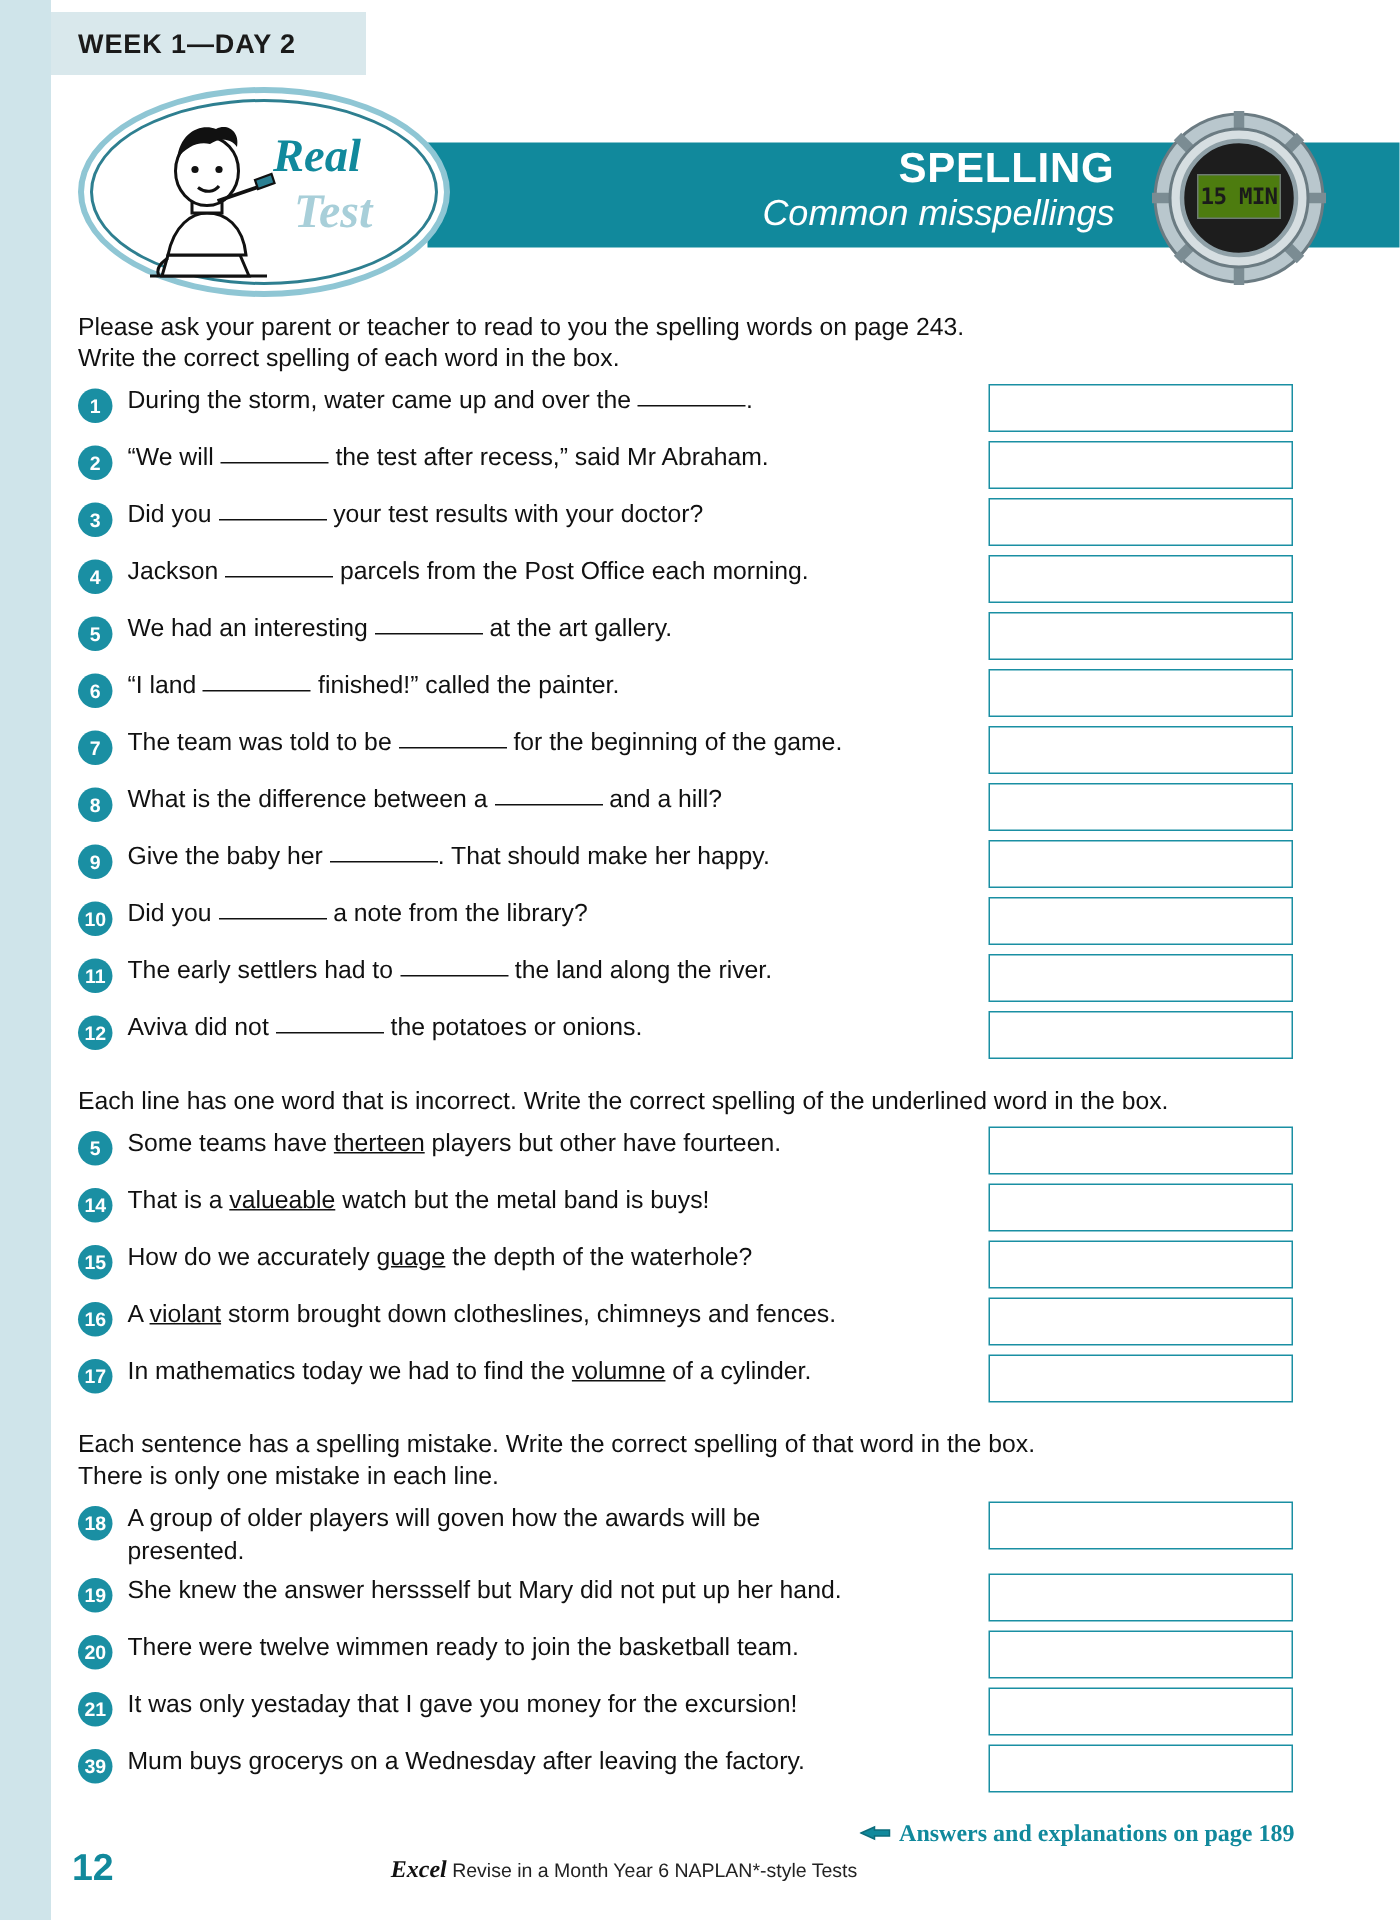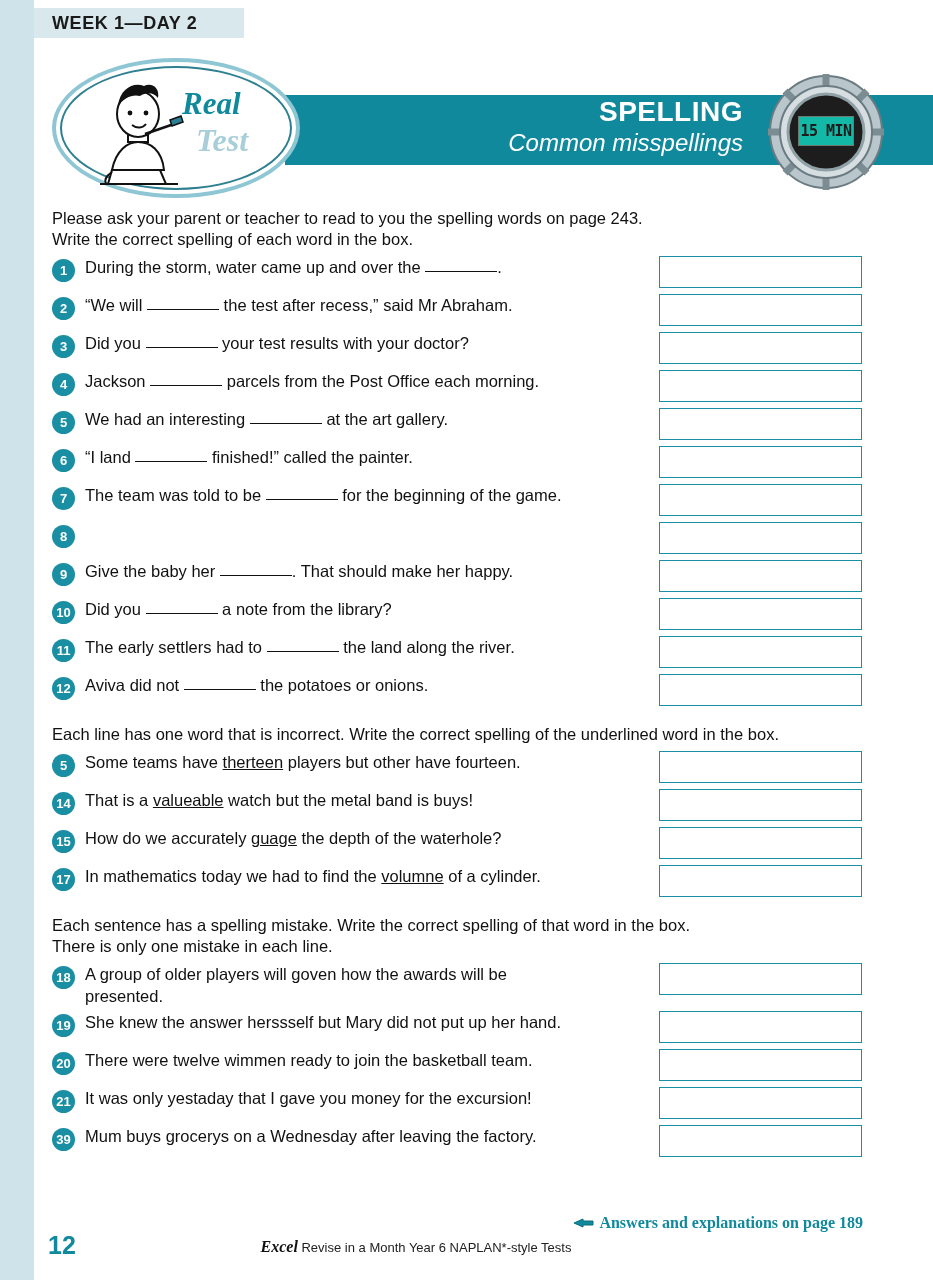--- a/index.html
+++ b/index.html
@@ -14,21 +14,21 @@
   }
   .left-band {
     position: absolute;
     left: 0; top: 0;
     width: 34px; height: 1280px;
     background: #cfe4ea;
   }
   .week-tag {
     position: absolute;
     left: 34px; top: 8px;
-    width: 210px; height: 30px;
+    width: 210px; height: 42px;
     background: #d9e8ec;
     display: flex;
     align-items: center;
     padding-left: 18px;
     font-weight: bold;
     font-size: 18px;
     letter-spacing: 0.6px;
     color: #1a1a1a;
   }
   
@@ -100,21 +100,21 @@
   
   .timer {
     position: absolute;
     left: 762px; top: 68px;
     width: 128px; height: 128px;
   }
   .timer-lcd {
     position: absolute;
     left: 36px; top: 48px;
     width: 56px; height: 30px;
-    background: #14b8a6;
+    background: #4d7c0f;
     border: 1px solid #6d7a72;
     display: flex;
     align-items: center;
     justify-content: center;
     font-family: "DejaVu Sans Mono", monospace;
     font-size: 15px;
     font-weight: bold;
     color: #1b1b1b;
     letter-spacing: -0.5px;
   }
@@ -313,20 +313,21 @@
       <div class="q-text"><span>“I land </span><span class="blank"></span><span> finished!” called the painter.</span></div>
       <div class="answer-box"></div>
     </div>
     <div class="q-row">
       <div class="q-num">7</div>
       <div class="q-text"><span>The team was told to be </span><span class="blank"></span><span> for the beginning of the game.</span></div>
       <div class="answer-box"></div>
     </div>
     <div class="q-row">
       <div class="q-num">8</div>
+      <div class="q-text"><span>What is the difference between a </span><span class="blank"></span><span> and a hill?</span></div>
       <div class="answer-box"></div>
     </div>
     <div class="q-row">
       <div class="q-num">9</div>
       <div class="q-text"><span>Give the baby her </span><span class="blank"></span><span>. That should make her happy.</span></div>
       <div class="answer-box"></div>
     </div>
     <div class="q-row">
       <div class="q-num">10</div>
       <div class="q-text"><span>Did you </span><span class="blank"></span><span> a note from the library?</span></div>
@@ -353,20 +354,25 @@
       <div class="answer-box"></div>
     </div>
     <div class="q-row">
       <div class="q-num">14</div>
       <div class="q-text"><span>That is a </span><span class="und">valueable</span><span> watch but the metal band is buys!</span></div>
       <div class="answer-box"></div>
     </div>
     <div class="q-row">
       <div class="q-num">15</div>
       <div class="q-text"><span>How do we accurately </span><span class="und">guage</span><span> the depth of the waterhole?</span></div>
+      <div class="answer-box"></div>
+    </div>
+    <div class="q-row">
+      <div class="q-num">16</div>
+      <div class="q-text"><span>A </span><span class="und">violant</span><span> storm brought down clotheslines, chimneys and fences.</span></div>
       <div class="answer-box"></div>
     </div>
     <div class="q-row">
       <div class="q-num">17</div>
       <div class="q-text"><span>In mathematics today we had to find the </span><span class="und">volumne</span><span> of a cylinder.</span></div>
       <div class="answer-box"></div>
     </div>
   </div>
 
   <div class="section-note">

